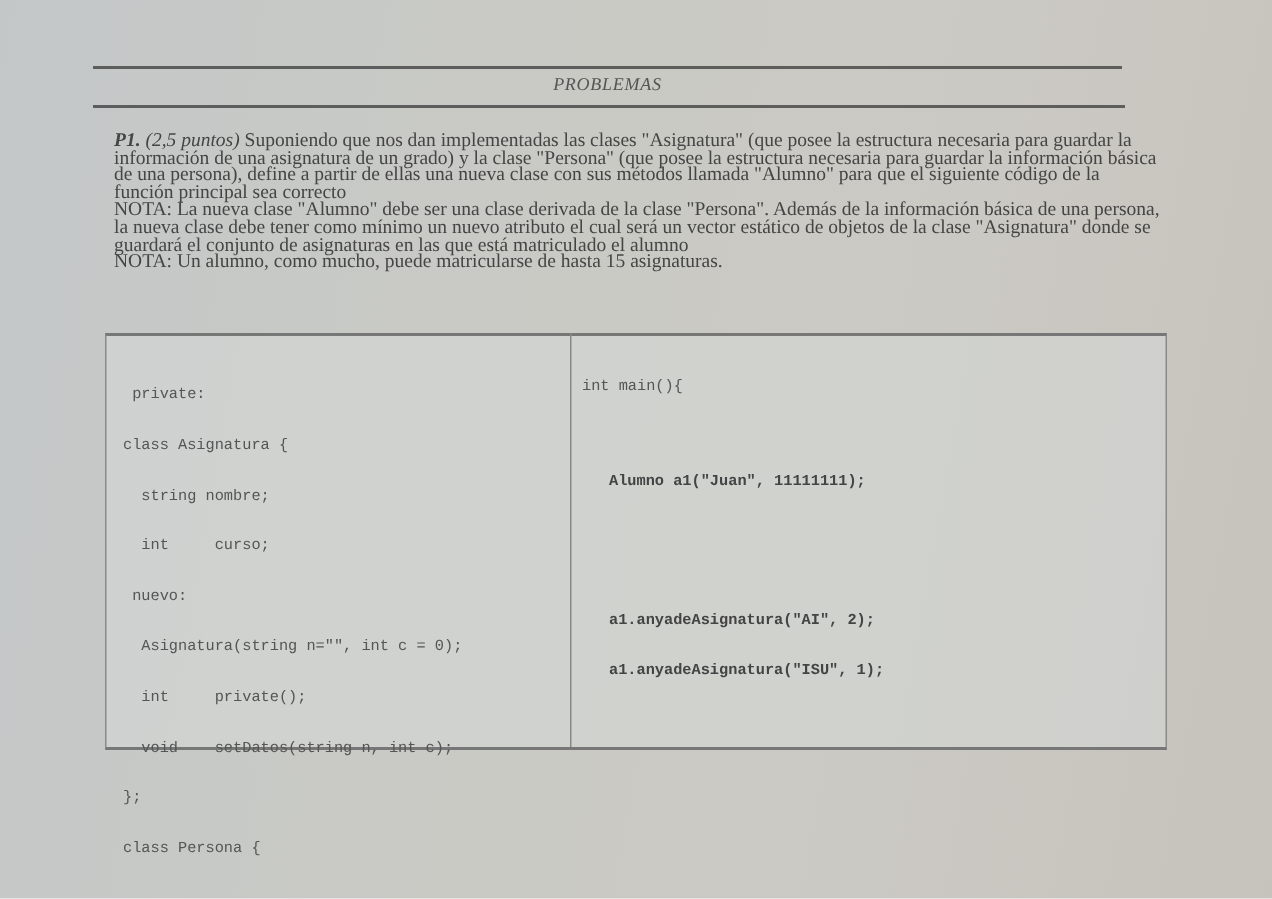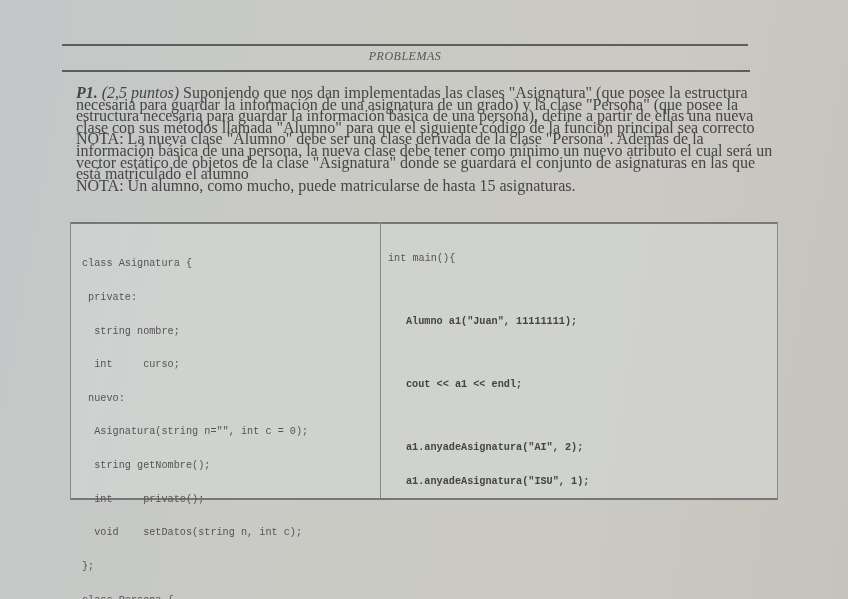--- a/index.html
+++ b/index.html
@@ -17,21 +17,21 @@
     position:absolute; height:2px; background:#4a4a4a; opacity:0.85;
   }
   .rule.top { left:62px; top:44px; width:686px; }
   .rule.bottom { left:62px; top:70px; width:688px; }
   .heading {
     position:absolute; left:62px; top:49px; width:686px; text-align:center;
     font-style:italic; font-size:12px; letter-spacing:0.5px; color:#555;
   }
   .prompt {
     position:absolute; left:76px; top:87px; width:700px;
-    font-size:16px; line-height:11.6px; color:#454545;
+    font-size:13px; line-height:11.6px; color:#454545;
   }
   .prompt p { margin:0; }
   .prompt .pid { font-weight:bold; font-style:italic; }
   .prompt .pts { font-style:italic; }
   .codebox {
     position:absolute; left:70px; top:222px; width:706px; height:274px;
     border:1px solid #8a8a8a; border-top:2px solid #777; border-bottom:2px solid #777;
     background:rgba(214,216,215,0.55);
   }
   .divider {
@@ -62,48 +62,46 @@
       <span>Suponiendo que nos dan implementadas las clases "Asignatura" (que posee la estructura necesaria para guardar la información de una asignatura de un grado) y la clase "Persona" (que posee la estructura necesaria para guardar la información básica de una persona), define a partir de ellas una nueva clase con sus métodos llamada "Alumno" para que el siguiente código de la función principal sea correcto</span>
     </p>
     <p>NOTA: La nueva clase "Alumno" debe ser una clase derivada de la clase "Persona". Además de la información básica de una persona, la nueva clase debe tener como mínimo un nuevo atributo el cual será un vector estático de objetos de la clase "Asignatura" donde se guardará el conjunto de asignaturas en las que está matriculado el alumno</p>
     <p>NOTA: Un alumno, como mucho, puede matricularse de hasta 15 asignaturas.</p>
   </div>
 
   <div class="codebox"></div>
   <div class="divider"></div>
 
   <div class="code left">
+    <span class="line"> private:</span>
     <span class="line">class Asignatura {</span>
-    <span class="line"> private:</span>
     <span class="line">  string nombre;</span>
     <span class="line">  int     curso;</span>
     <span class="line"> nuevo:</span>
     <span class="line">  Asignatura(string n="", int c = 0);</span>
-    <span class="line">  string getNombre();</span>
     <span class="line">  int     private();</span>
     <span class="line">  void    setDatos(string n, int c);</span>
     <span class="line">};</span>
     <span class="line">class Persona {</span>
     
     
     
     
     
     
     
     
     
   </div>
 
   <div class="code right">
     <span class="line">int main(){</span>
     <span class="gap"></span>
     <span class="line b" style="padding-left:18px">Alumno a1("Juan", 11111111);</span>
     <span class="gap"></span>
-    <span class="line b" style="padding-left:18px">cout &lt;&lt; a1 &lt;&lt; endl;</span>
     <span class="gap"></span>
     <span class="line b" style="padding-left:18px">a1.anyadeAsignatura("AI", 2);</span>
     <span class="line b" style="padding-left:18px">a1.anyadeAsignatura("ISU", 1);</span>
     
     
     
     
     
     
     

